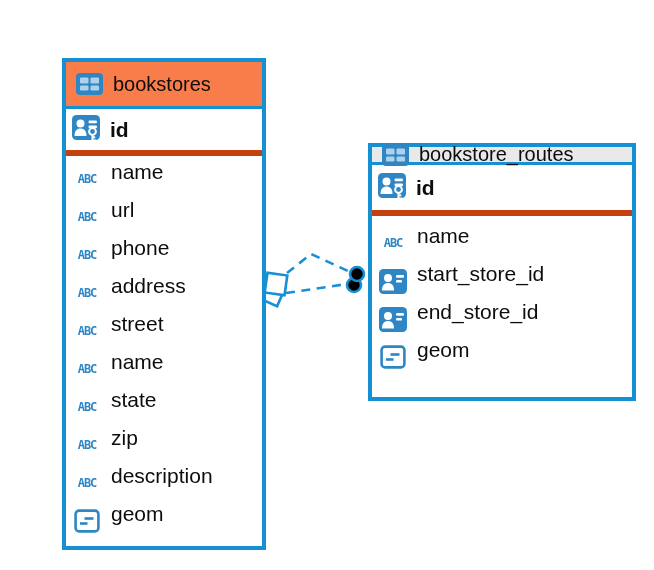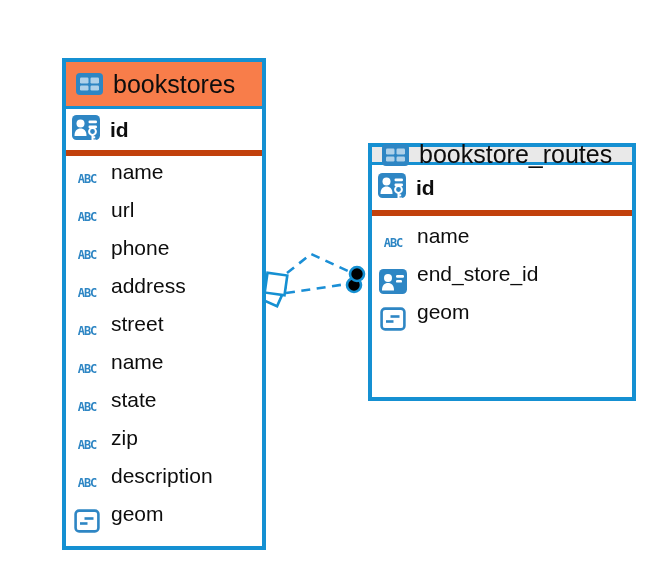--- a/index.html
+++ b/index.html
@@ -9,21 +9,21 @@
   }
   .erd-table {
     position:absolute; box-sizing:border-box;
     border:4px solid #1590d2; background:#ffffff;
   }
   #table-bookstores { left:62px; top:58px; width:204px; height:492px; }
   #table-routes     { left:368px; top:143px; width:268px; height:258px; }
   .tbl-header {
     display:flex; align-items:center; gap:8px; padding:0 7px;
     border-bottom:3px solid #1590d2; box-sizing:border-box;
-    font-size:25px; white-space:nowrap;
+    font-size:20px; white-space:nowrap;
   }
   #table-bookstores .tbl-header { height:47px; background:#f87d4a; }
   #table-routes .tbl-header     { height:18px; background:#e9e9e9; }
   .pk-row {
     display:flex; align-items:center; gap:7px; padding:0 5px;
     border-bottom:6px solid #c2410c; box-sizing:border-box;
     font-size:21px; font-weight:700; height:47px; white-space:nowrap;
   }
   #table-routes .pk-row { height:51px; }
   .fields { padding:4px 5px 0 5px; }
@@ -204,20 +204,32 @@
       <div class="field-row">
         <span class="icon-slot">
           <svg width="28" height="25" viewBox="0 0 28 25">
             <rect x="0" y="0" width="28" height="25" rx="4.5" fill="#2e86c4"></rect>
             <circle cx="9" cy="9" r="4" fill="#ffffff"></circle>
             <path d="M3 21.5 C3 16 5.5 14 9 14 C12.5 14 15 16 15 21.5 Z" fill="#ffffff"></path>
             <rect x="17" y="6" width="8" height="2.8" rx="1.2" fill="#ffffff"></rect>
             <rect x="17" y="11" width="6" height="2.6" rx="1.2" fill="#ffffff"></rect>
           </svg>
         </span>
+        <span>start_store_id</span>
+      </div>
+      <div class="field-row">
+        <span class="icon-slot">
+          <svg width="28" height="25" viewBox="0 0 28 25">
+            <rect x="0" y="0" width="28" height="25" rx="4.5" fill="#2e86c4"></rect>
+            <circle cx="9" cy="9" r="4" fill="#ffffff"></circle>
+            <path d="M3 21.5 C3 16 5.5 14 9 14 C12.5 14 15 16 15 21.5 Z" fill="#ffffff"></path>
+            <rect x="17" y="6" width="8" height="2.8" rx="1.2" fill="#ffffff"></rect>
+            <rect x="17" y="11" width="6" height="2.6" rx="1.2" fill="#ffffff"></rect>
+          </svg>
+        </span>
         <span>end_store_id</span>
       </div>
       <div class="field-row">
         <span class="icon-slot">
           <svg width="26" height="24" viewBox="0 0 26 24">
             <rect x="1.6" y="1.6" width="22.8" height="20.8" rx="3.5" fill="#ffffff" stroke="#2e86c4" stroke-width="2.6"></rect>
             <line x1="10.5" y1="9.5" x2="19.5" y2="9.5" stroke="#2e86c4" stroke-width="2.6"></line>
             <line x1="6" y1="14.5" x2="13.5" y2="14.5" stroke="#2e86c4" stroke-width="2.6"></line>
           </svg>
         </span>

